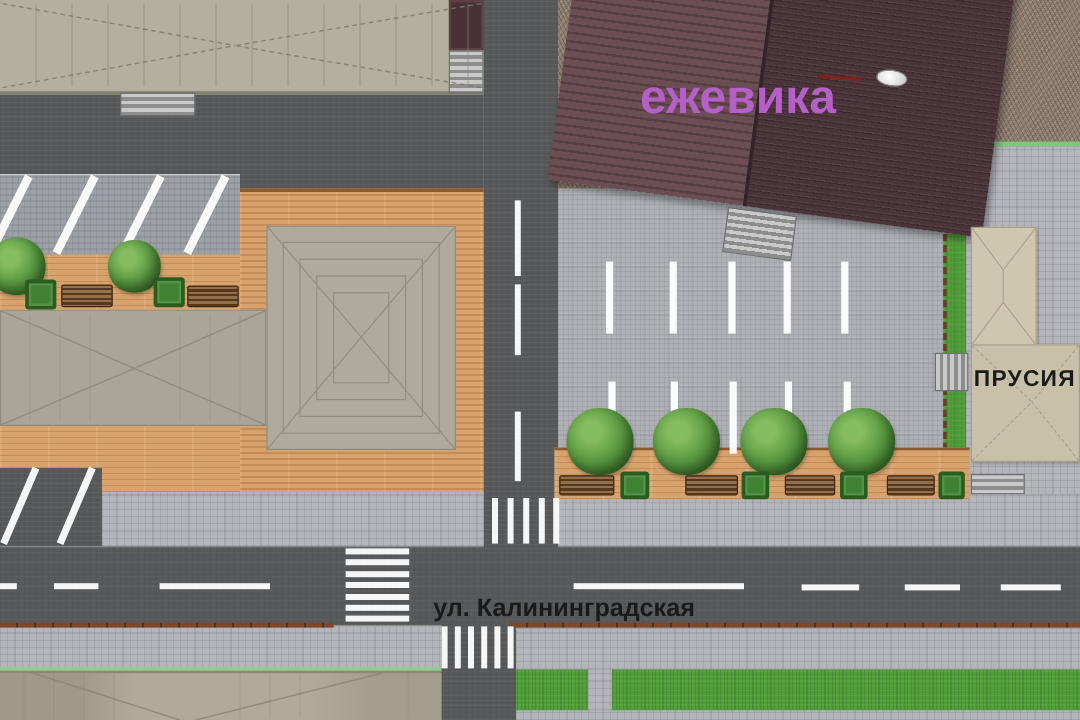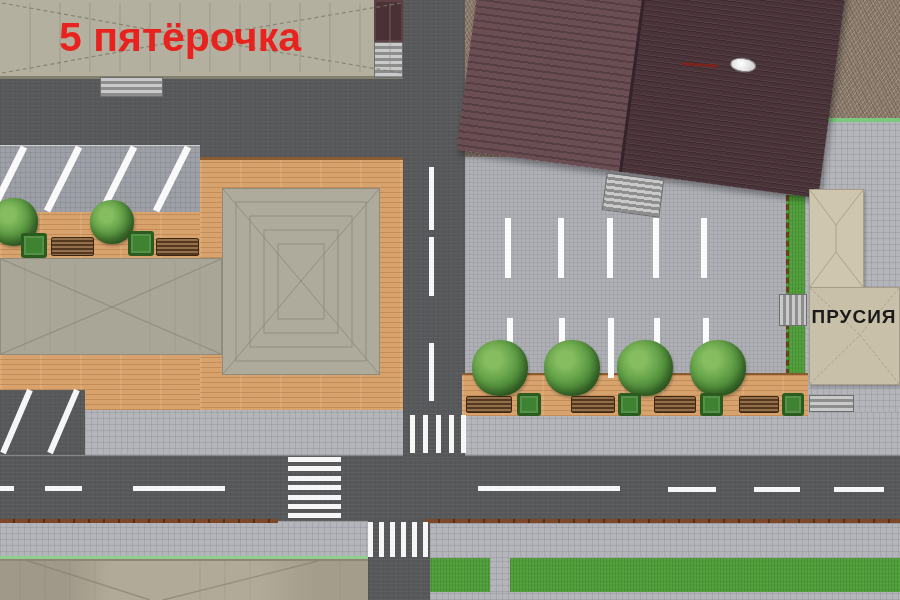--- a/index.html
+++ b/index.html
@@ -327,16 +327,17 @@
   <div class="abs tree" style="left:690px;top:340px;width:56px;height:56px;"></div>
   <div class="abs bench" style="left:466px;top:396px;width:46px;height:17px;"></div>
   <div class="abs planter" style="left:517px;top:393px;width:24px;height:23px;"></div>
   <div class="abs bench" style="left:571px;top:396px;width:44px;height:17px;"></div>
   <div class="abs planter" style="left:618px;top:393px;width:23px;height:23px;"></div>
   <div class="abs bench" style="left:654px;top:396px;width:42px;height:17px;"></div>
   <div class="abs planter" style="left:700px;top:393px;width:23px;height:23px;"></div>
   <div class="abs bench" style="left:739px;top:396px;width:40px;height:17px;"></div>
   <div class="abs planter" style="left:782px;top:393px;width:22px;height:23px;"></div>
 
-  <div class="lbl" id="label-pyaterochka" style="left:55px;top:16px;width:250px;">5 пятёрочка</div>
+  <div class="lbl" id="label-ezhevika" style="left:515px;top:60px;width:200px;">ежевика</div>
   <div class="lbl" id="label-prusia" style="left:806px;top:307px;width:96px;">ПРУСИЯ</div>
+  <div class="lbl" id="label-street" style="left:338px;top:496px;width:264px;">ул. Калининградская</div>
 
 </div>
 
 </body></html>

